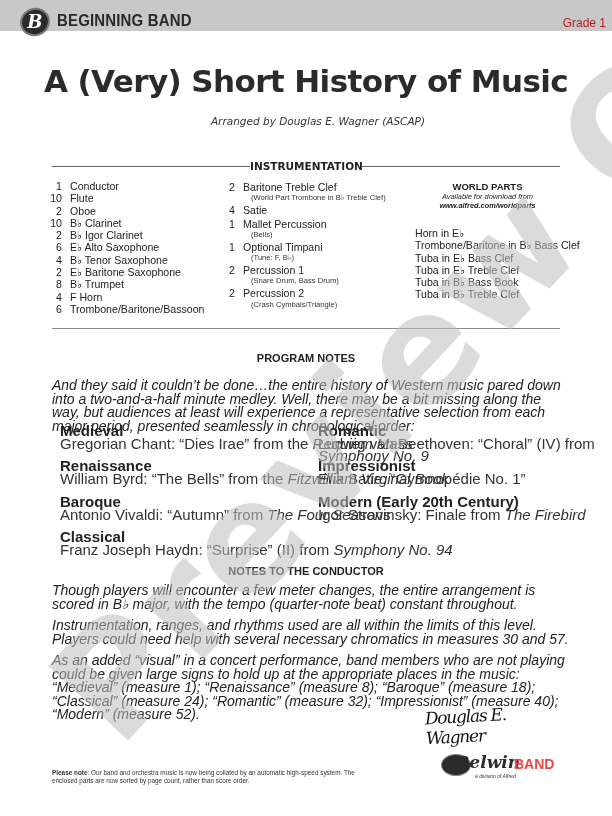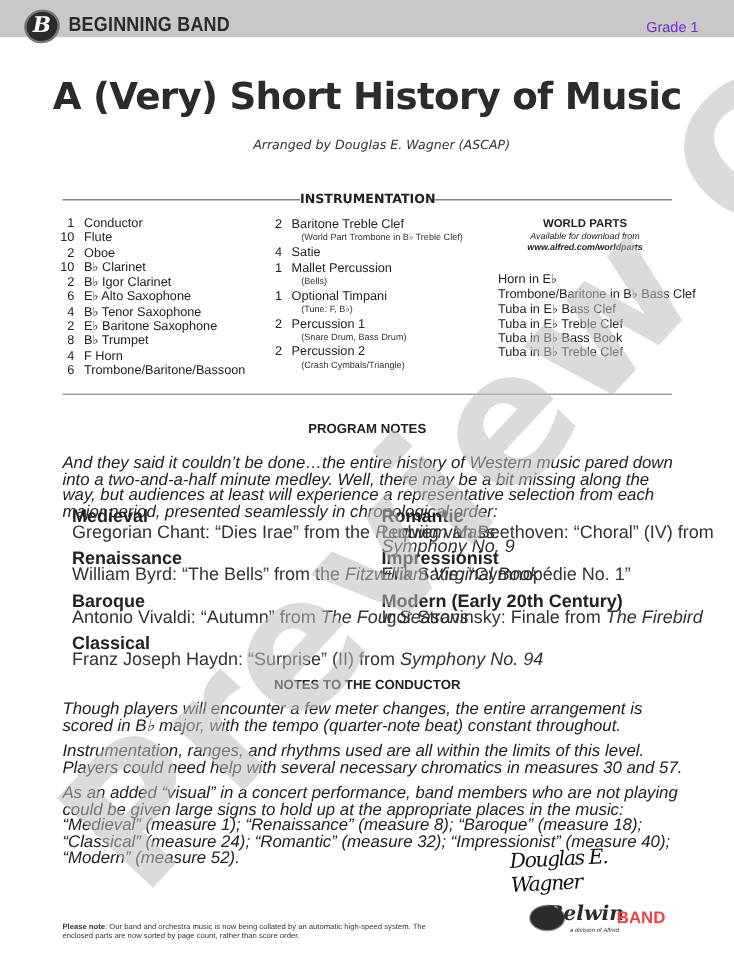--- a/index.html
+++ b/index.html
@@ -19,22 +19,22 @@
     position: absolute; left: 0; top: 1px; width: 100%; text-align: center;
     font-family: "DejaVu Serif", serif; font-style: italic; font-weight: bold;
     color: #fff; font-size: 18px; transform: rotate(20deg);
   }
   .brand {
     position: absolute; left: 57px; top: 11px; font-family: "Liberation Sans", sans-serif;
     font-weight: bold; font-size: 17px; letter-spacing: 0.2px; color: #2a2a2a;
     transform: scaleX(0.88); transform-origin: left center;
   }
   .grade {
-    position: absolute; right: 30px; top: 16px; font-family: "Liberation Sans", sans-serif;
-    font-size: 12px; color: #6d28d9;
+    position: absolute; right: 6px; top: 16px; font-family: "Liberation Sans", sans-serif;
+    font-size: 12px; color: #b91c1c;
   }
 
   .title {
     position: absolute; left: 0; top: 63px; width: 612px; text-align: center;
     font-family: "DejaVu Sans", sans-serif; font-weight: bold; font-size: 31px;
     letter-spacing: -0.6px; color: #2b2b2b;
   }
   .arranger {
     position: absolute; left: 0; top: 115px; width: 612px; text-align: center;
     font-family: "DejaVu Sans", sans-serif; font-style: italic; font-size: 10.5px; color: #333; padding-left: 24px;

